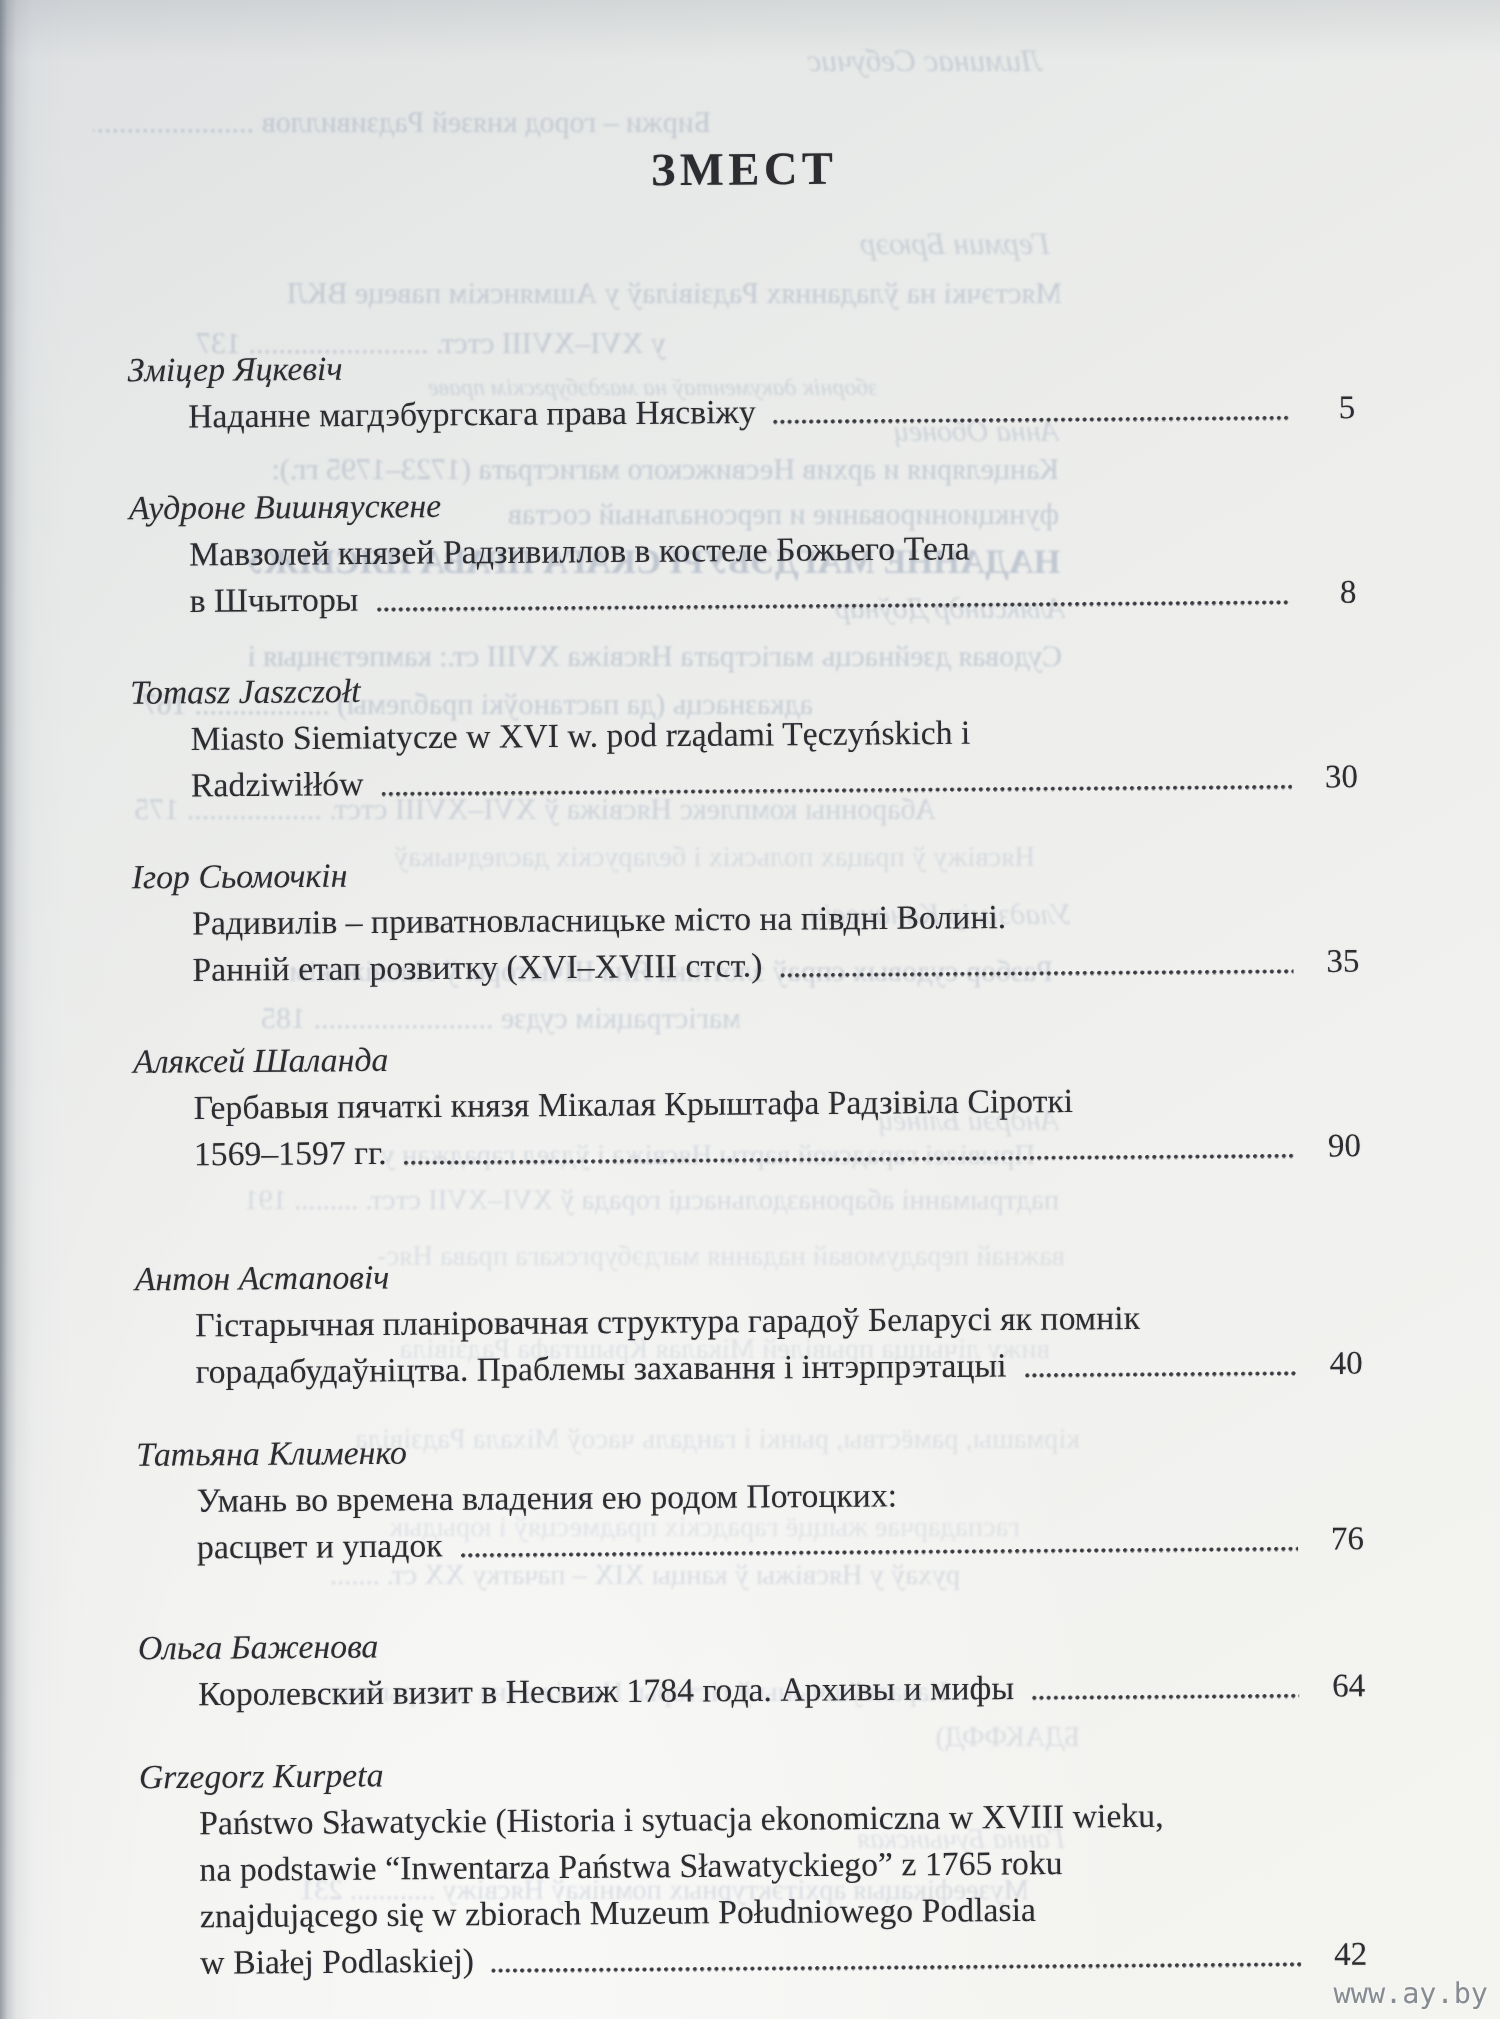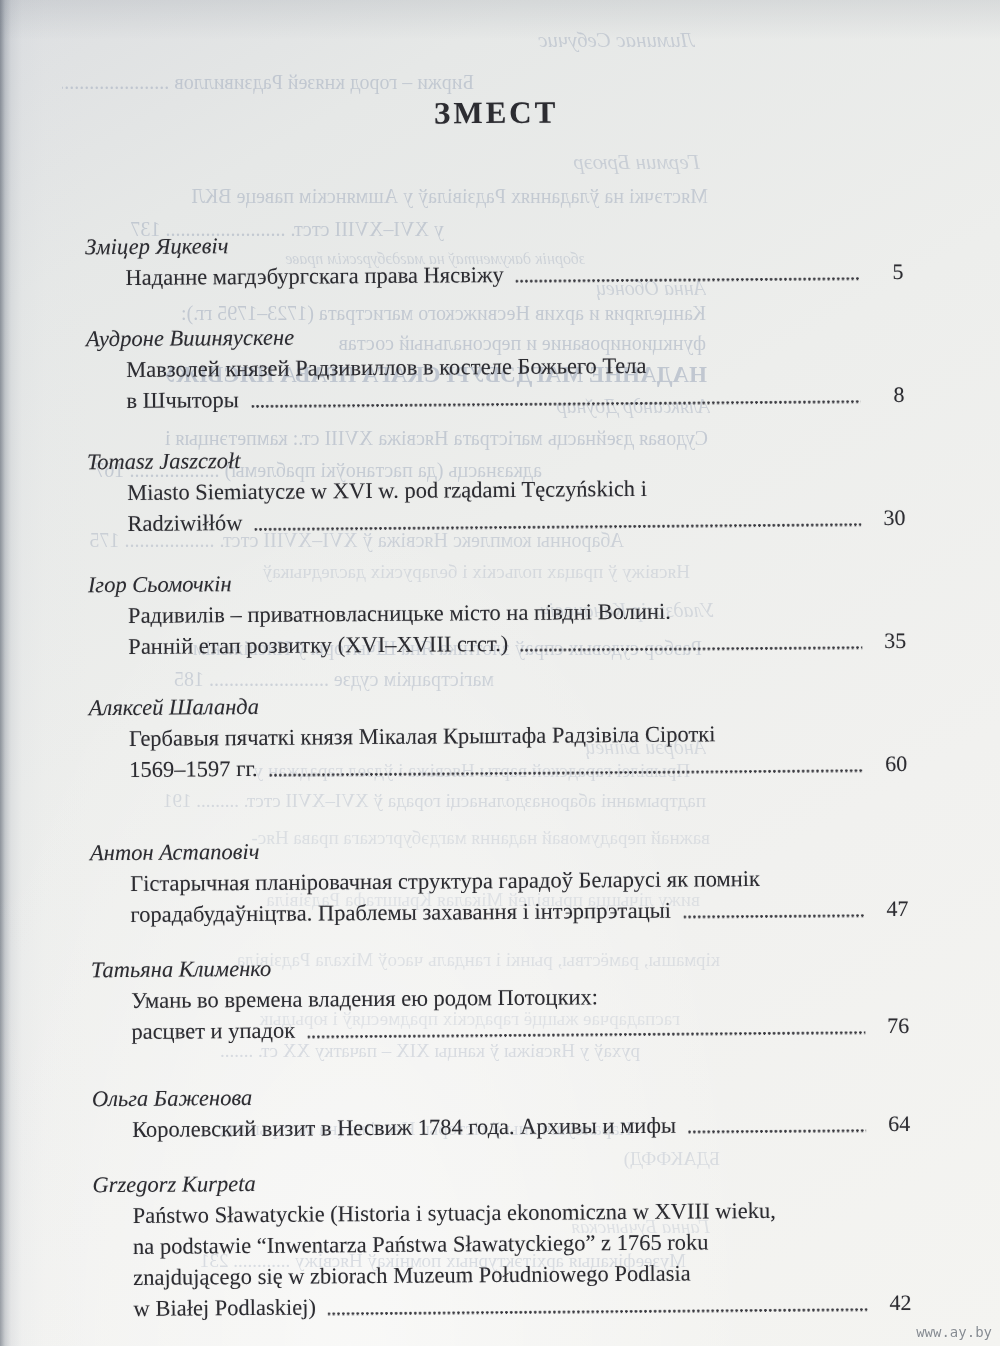--- a/index.html
+++ b/index.html
@@ -75,21 +75,21 @@
     flex:0 0 auto;
     min-width:36px;
     text-align:right;
     font-size:22px;
     white-space:nowrap;
   }
   .watermark{
     position:absolute;
     right:8px;bottom:6px;
     font-family:"DejaVu Sans Mono", monospace;
-    font-size:14px;
+    font-size:19px;
     color:#878c92;
     text-shadow:0 0 2px rgba(255,255,255,.9);
   }
 </style>
 </head>
 <body>
 
 <div class="photo">
 
   <div class="ghost-layer">
@@ -163,30 +163,30 @@
             <span class="dots"></span>
             <span class="pg">35</span>
           </div>
         </div>
         <div class="entry">
           <div class="author">Аляксей Шаланда</div>
           <div class="tline"><span class="t">Гербавыя пячаткі князя Мікалая Крыштафа Радзівіла Сіроткі</span></div>
           <div class="tline lastline">
             <span class="t">1569–1597 гг.</span>
             <span class="dots"></span>
-            <span class="pg">60</span>
+            <span class="pg">90</span>
           </div>
         </div>
         <div class="entry">
           <div class="author">Антон Астаповіч</div>
           <div class="tline"><span class="t">Гістарычная планіровачная структура гарадоў Беларусі як помнік</span></div>
           <div class="tline lastline">
             <span class="t">горадабудаўніцтва. Праблемы захавання і інтэрпрэтацыі</span>
             <span class="dots"></span>
-            <span class="pg">47</span>
+            <span class="pg">40</span>
           </div>
         </div>
         <div class="entry">
           <div class="author">Татьяна Клименко</div>
           <div class="tline"><span class="t">Умань во времена владения ею родом Потоцких:</span></div>
           <div class="tline lastline">
             <span class="t">расцвет и упадок</span>
             <span class="dots"></span>
             <span class="pg">76</span>
           </div>

